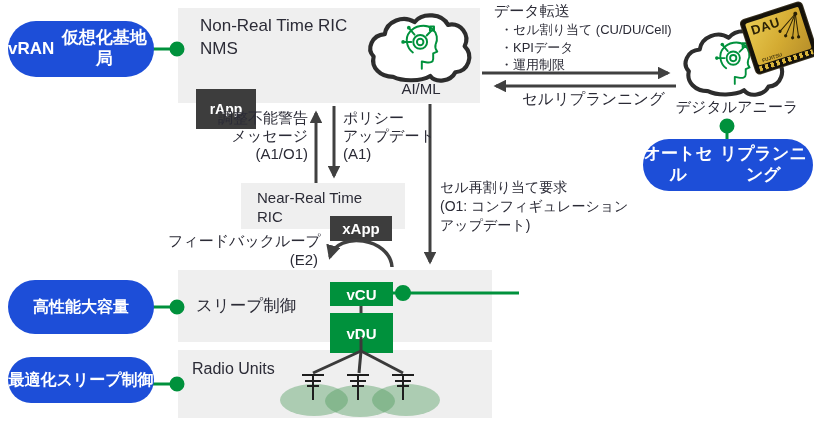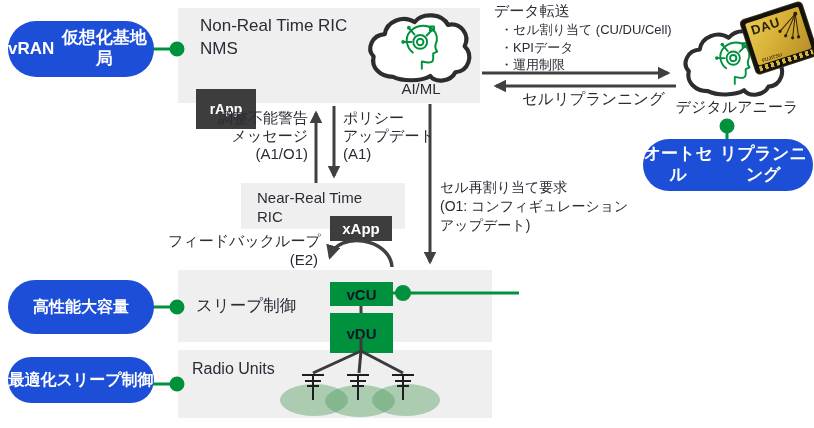--- a/index.html
+++ b/index.html
@@ -7,21 +7,21 @@
     position:relative;width:814px;height:428px;overflow:hidden;background:#ffffff;
     font-family:"Liberation Sans","DejaVu Sans",sans-serif;color:#2b2b36;
   }
   .box{position:absolute;background:#efefef;z-index:1;}
   .badge{
     position:absolute;background:#3d3d3d;color:#fff;z-index:3;
     display:flex;align-items:center;justify-content:center;
     font-weight:bold;font-size:14px;
   }
   .gbox{
-    position:absolute;background:#00913c;color:#0f172a;z-index:3;
+    position:absolute;background:#00913c;color:#ffffff;z-index:3;
     display:flex;align-items:center;justify-content:center;
     font-weight:bold;font-size:15px;
   }
   .pill{
     position:absolute;background:#1d4ed8;color:#fff;z-index:6;
     border-radius:30px;display:flex;
     align-items:center;justify-content:center;text-align:center;
     font-weight:bold;line-height:1.22;
   }
   .lbl{position:absolute;z-index:6;white-space:nowrap;}

